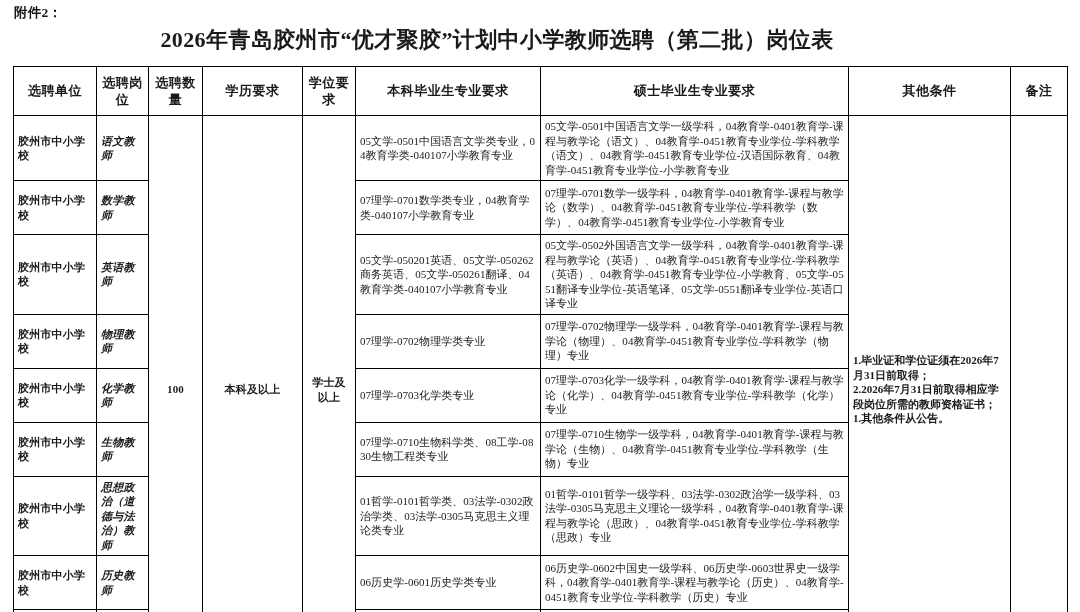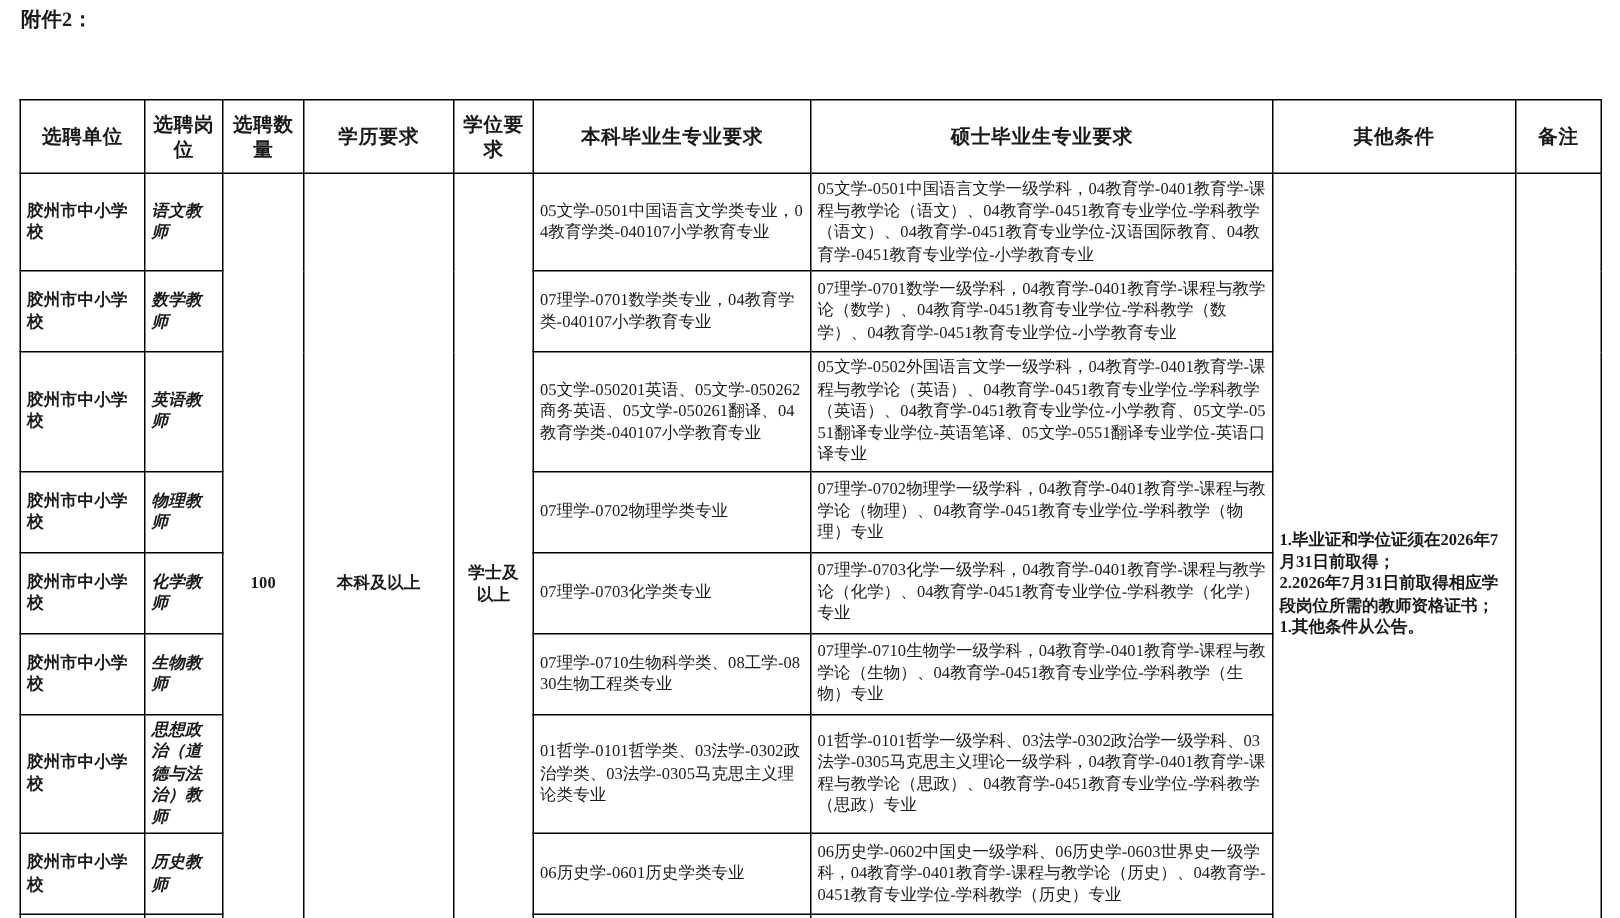--- a/index.html
+++ b/index.html
@@ -121,20 +121,21 @@
   col.w-other { width: 162px; }
   col.w-remark{ width: 57px; }
 </style>
 </head>
 <body>
 
 <div class="page">
 
   <div class="attachment-label">附件2：</div>
 
+  <div class="doc-title">2026年青岛胶州市“优才聚胶”计划中小学教师选聘（第二批）岗位表</div>
 
   <div class="table-wrap">
     <table class="jobs">
       <colgroup>
         <col class="w-unit">
           <col class="w-post">
           <col class="w-num">
           <col class="w-edu">
         <col class="w-deg">
           <col class="w-bs">

